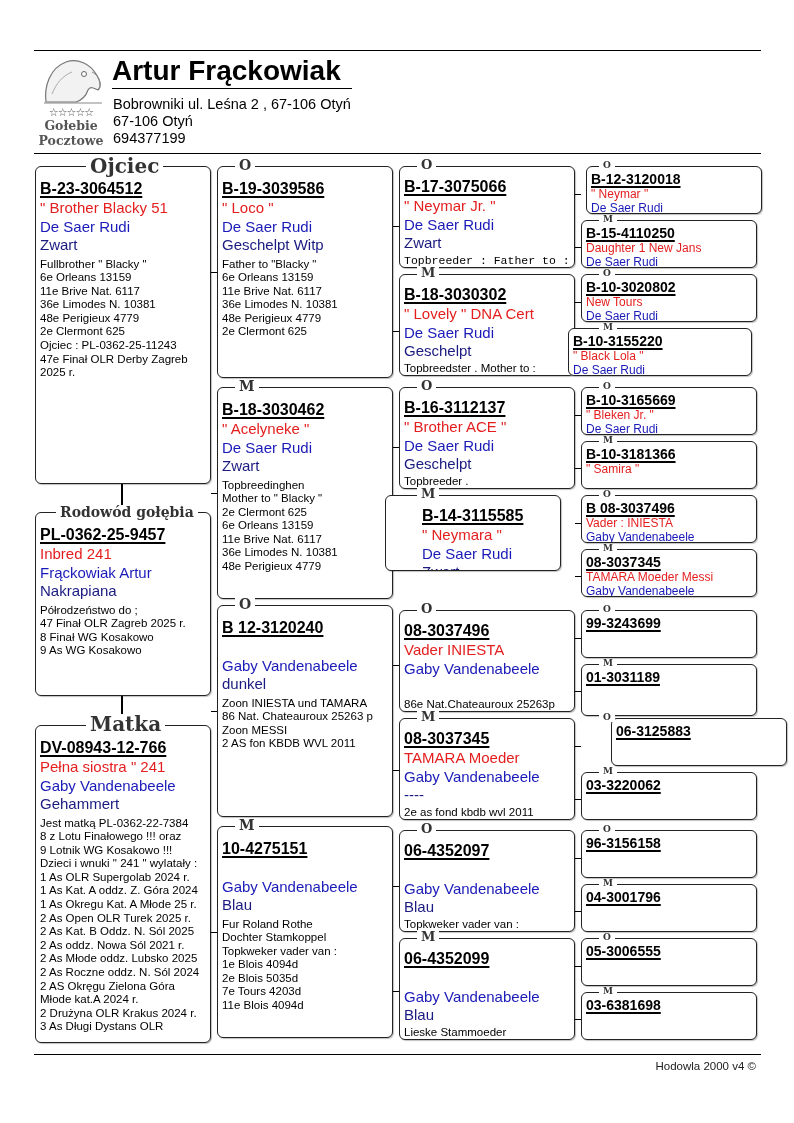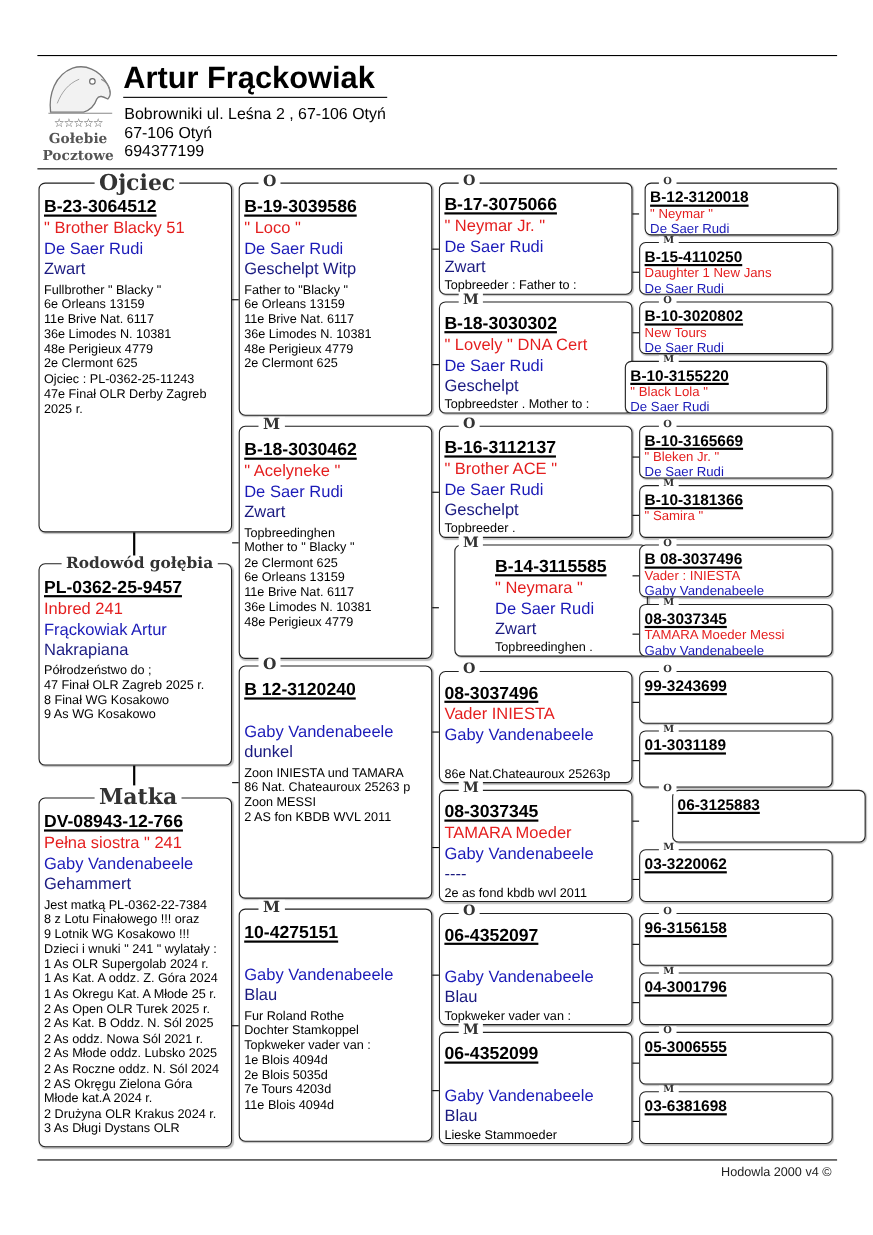--- a/index.html
+++ b/index.html
@@ -205,21 +205,21 @@
     <div class="gl" style="left: 393px; top: 886px; width: 6px; height: 1px;"></div>
     <div class="gl" style="left: 393px; top: 991px; width: 6px; height: 1px;"></div>
   </div>
 
 <div id="col3">
     <div class="card g1" style="left: 399px; top: 166px; width: 176px; height: 102px;">
       <div class="ring" style="margin-top: 10px;">B-17-3075066</div>
       <div class="name" style="min-height: 18.5px;">" Neymar Jr. "</div>
       <div class="breeder">De Saer Rudi</div>
       <div class="color" style="min-height: 18.5px;">Zwart</div>
-      <div class="notes" style="margin-top: 1px;">
+      <div class="notes" style="margin-top: 1px; font-family: Liberation Mono, monospace;">
         <div style="white-space: nowrap;">Topbreeder : Father to :</div>
       </div>
     </div>
     <div class="card-label lbl-sm" style="left: 417px; top: 158px;">O</div>
     <div class="gl" style="left: 575px; top: 194px; width: 6px; height: 1px;"></div>
     <div class="gl" style="left: 575px; top: 247px; width: 6px; height: 1px;"></div>
     <div class="card g1" style="left: 399px; top: 274px; width: 176px; height: 102px;">
       <div class="ring" style="margin-top: 10px;">B-18-3030302</div>
       <div class="name" style="min-height: 18.5px;"> " Lovely " DNA Cert</div>
       <div class="breeder">De Saer Rudi</div>
@@ -236,21 +236,21 @@
       <div class="name" style="min-height: 18.5px;">" Brother ACE "</div>
       <div class="breeder">De Saer Rudi</div>
       <div class="color" style="min-height: 18.5px;">Geschelpt</div>
       <div class="notes" style="margin-top: 1px;">
         <div style="white-space: nowrap;">Topbreeder  .</div>
       </div>
     </div>
     <div class="card-label lbl-sm" style="left: 417px; top: 379px;">O</div>
     <div class="gl" style="left: 575px; top: 415px; width: 6px; height: 1px;"></div>
     <div class="gl" style="left: 575px; top: 468px; width: 6px; height: 1px;"></div>
-    <div class="card g1" style="left: 413px; top: 495px; width: 176px; height: 102px; padding-left: 36px;">
+    <div class="card g1" style="left: 385px; top: 495px; width: 176px; height: 76px; padding-left: 36px;">
       <div class="ring" style="margin-top: 10px;">B-14-3115585</div>
       <div class="name" style="min-height: 18.5px;">" Neymara "</div>
       <div class="breeder">De Saer Rudi</div>
       <div class="color" style="min-height: 18.5px;">Zwart</div>
       <div class="notes" style="margin-top: 1px;">
         <div style="white-space: nowrap;">Topbreedinghen  .</div>
       </div>
     </div>
     <div class="card-label lbl-sm" style="left: 417px; top: 487px;">M</div>
     <div class="gl" style="left: 575px; top: 523px; width: 6px; height: 1px;"></div>

